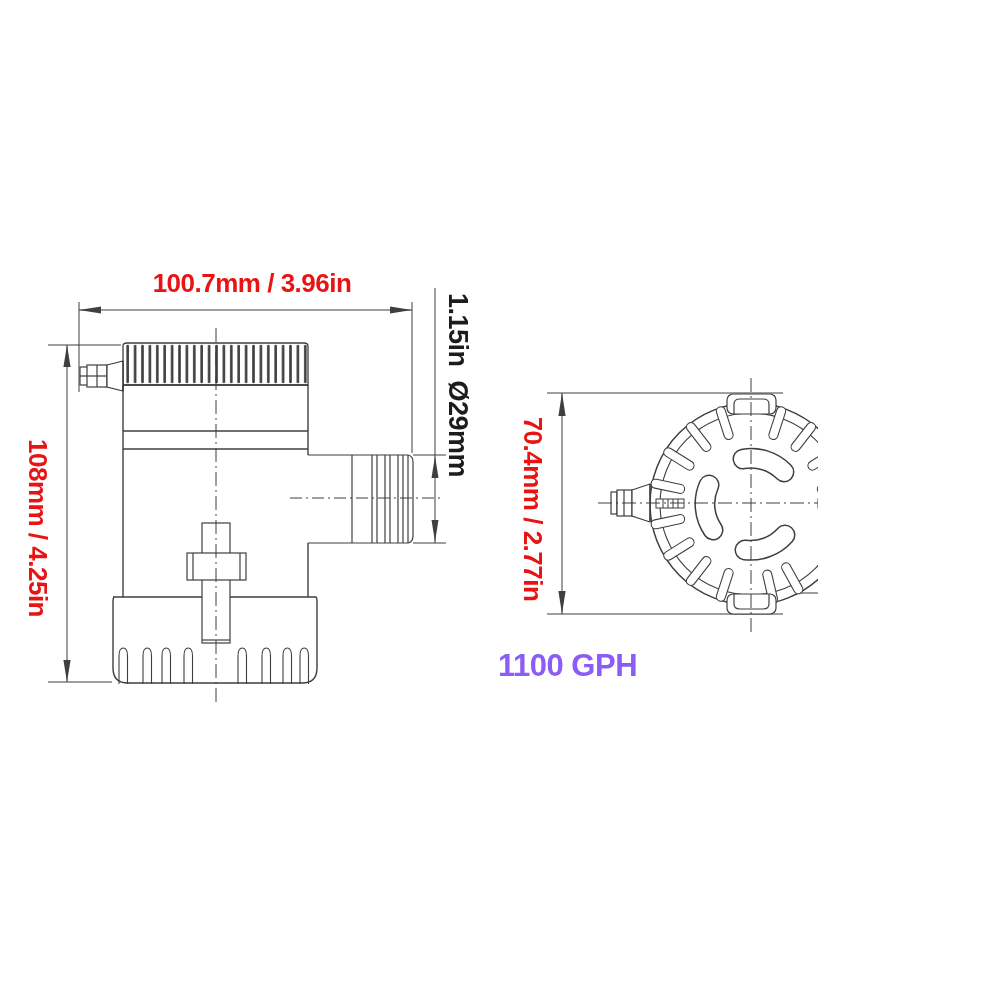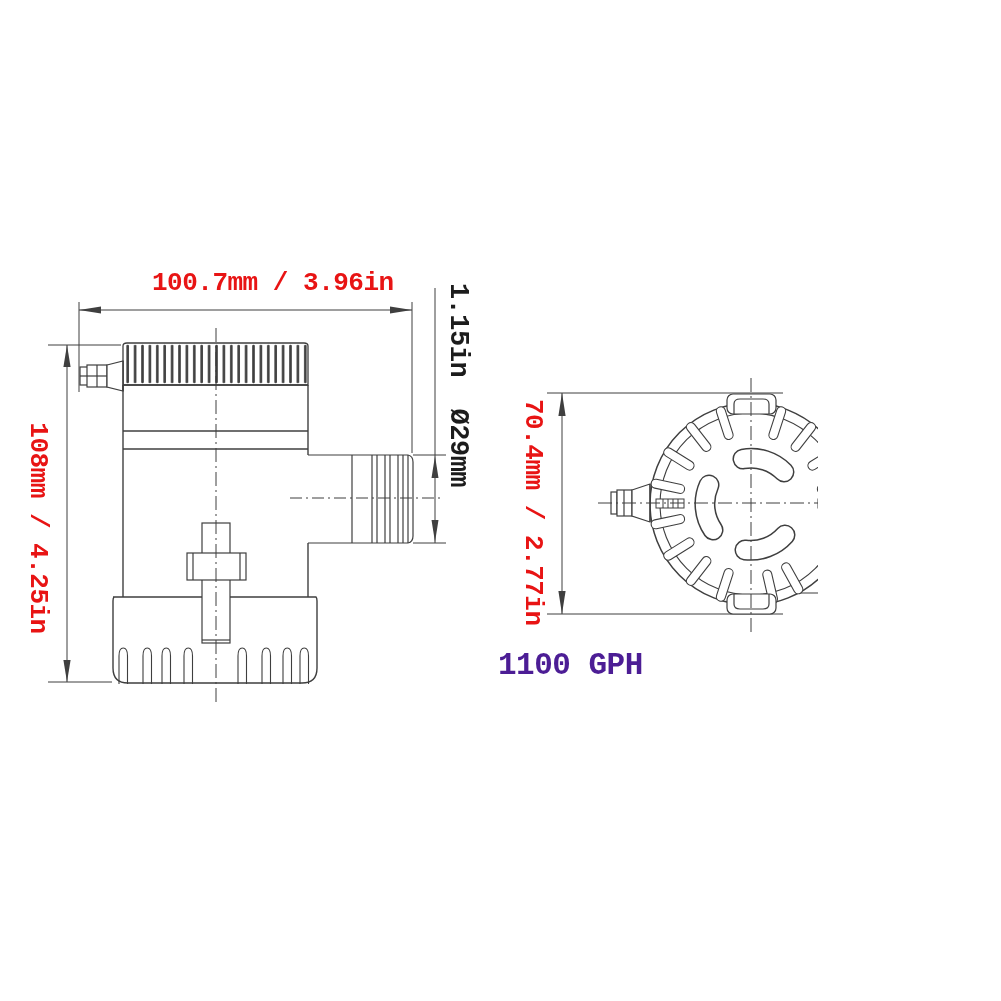--- a/index.html
+++ b/index.html
@@ -1,28 +1,28 @@
 <!DOCTYPE html>
 <html><head>
 <meta charset="utf-8">
 <style>
   html,body{margin:0;padding:0;background:#ffffff;}
   #canvas{
     position:relative;width:818px;height:1001px;background:#ffffff;overflow:hidden;
-    font-family:Liberation Mono, monospace;
+    font-family:Liberation Sans, sans-serif;
   }
   svg{position:absolute;left:0;top:0;}
   .lbl{position:absolute;text-align:center;line-height:30px;height:30px;white-space:pre;}
   .red{color:#e81414;font-weight:bold;font-size:26px;letter-spacing:-0.5px;}
   .rot{transform:rotate(90deg);}
   #front-width-label{left:152px;top:268px;width:200px;}
   #front-height-label{left:-72px;top:513px;width:220px;}
   #outlet-dia-label{left:347px;top:370px;width:222px;color:#1c1c1c;font-weight:600;font-size:27px;letter-spacing:-0.5px;}
   #top-height-label{left:423px;top:494px;width:220px;}
-  #gph-label{left:498px;top:646px;width:150px;color:#4c1d95;font-weight:bold;font-size:31px;letter-spacing:-0.5px;text-align:left;height:40px;line-height:40px;}
+  #gph-label{left:498px;top:646px;width:150px;color:#8b5cf6;font-weight:bold;font-size:31px;letter-spacing:-0.5px;text-align:left;height:40px;line-height:40px;}
 </style>
 </head>
 <body>
 
 <div id="canvas">
 
 <svg width="1001" height="1001" viewBox="0 0 1001 1001">
   <defs>
     <pattern id="fins" patternUnits="userSpaceOnUse" x="123.5" y="343" width="7.4" height="42">
       <line x1="4.2" y1="3" x2="4.2" y2="39" stroke="#3f3f3f" stroke-width="2.6" stroke-linecap="round"></line>

